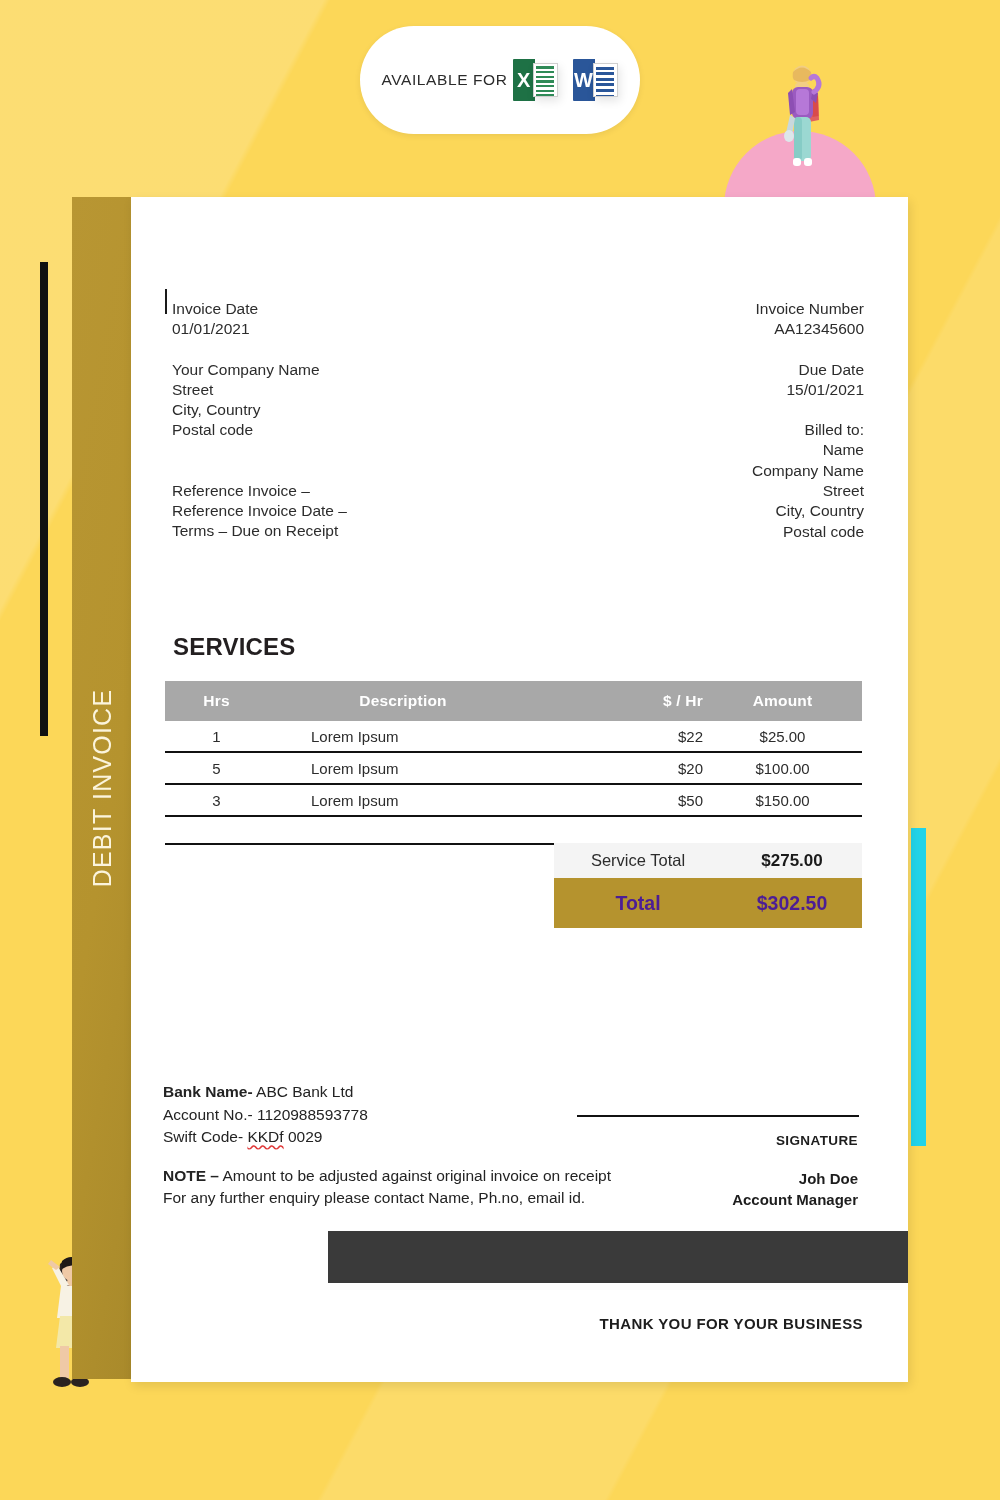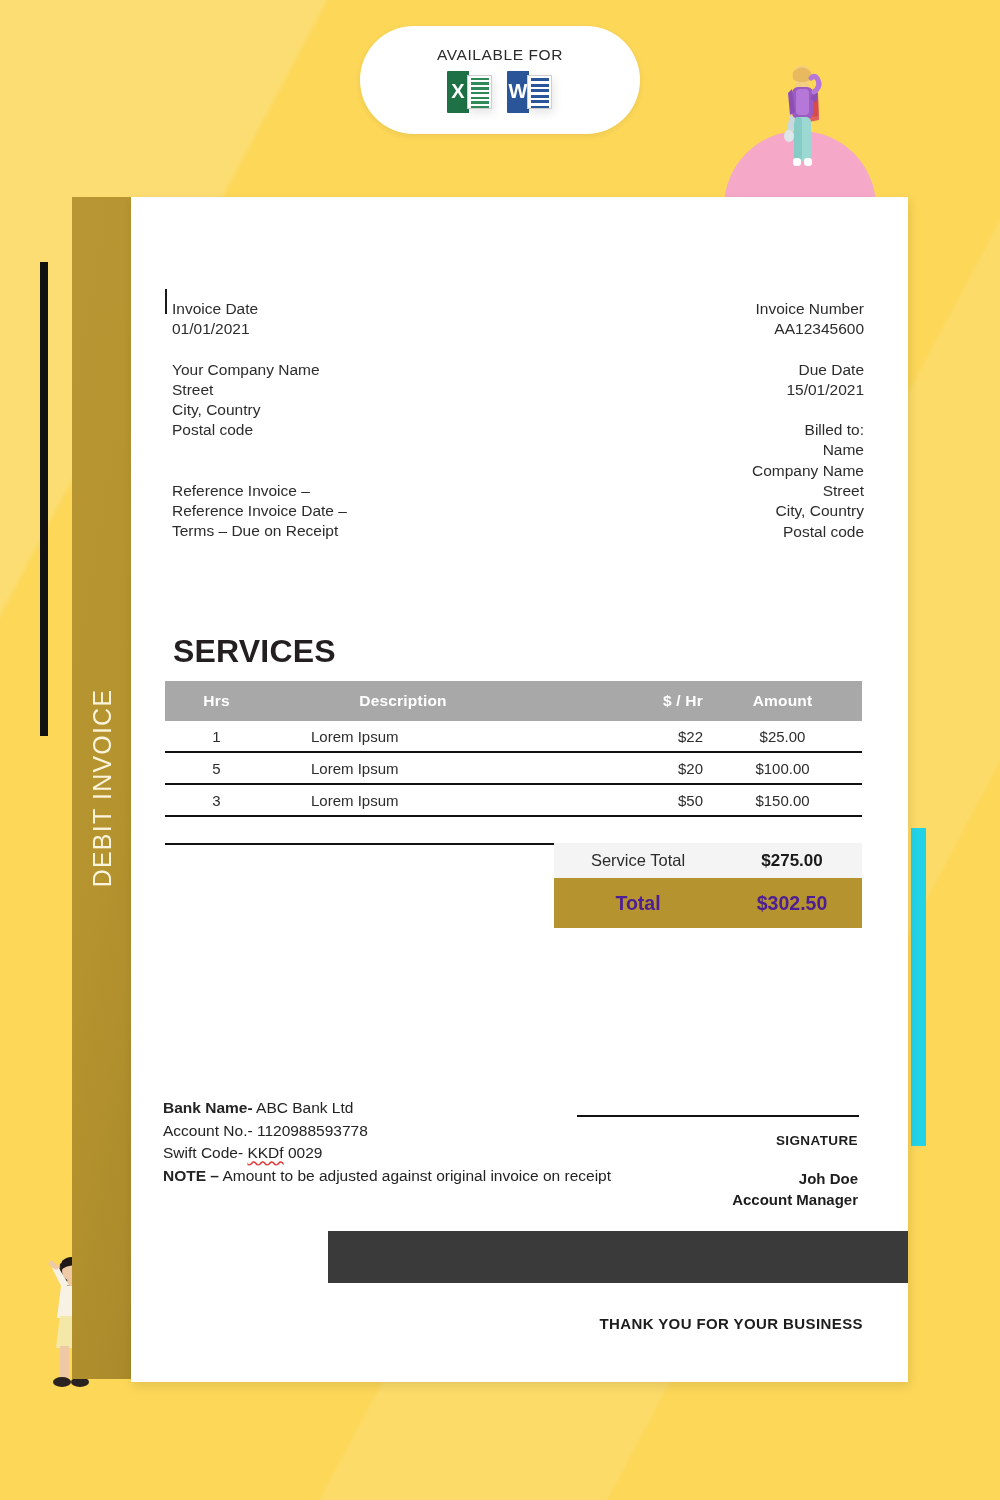--- a/index.html
+++ b/index.html
@@ -30,21 +30,21 @@
   
   .badge {
     position: absolute;
     left: 360px;
     top: 26px;
     width: 280px;
     height: 108px;
     background: #ffffff;
     border-radius: 54px;
     display: flex;
-    flex-direction: column;
+    flex-direction: row;
     align-items: center;
     justify-content: center;
     gap: 5px;
     box-shadow: 0 2px 6px rgba(0,0,0,0.07);
     z-index: 6;
   }
   .badge-title {
     font-size: 15.5px;
     letter-spacing: 0.6px;
     color: #2b2b2b;
@@ -185,21 +185,21 @@
     position: absolute;
     left: 34px; top: 92px;
     width: 2px; height: 25px;
     background: #1a1a1a;
   }
 
   
   .services-title {
     position: absolute;
     left: 42px; top: 436px;
-    font-size: 32px;
+    font-size: 24px;
     font-weight: bold;
     letter-spacing: 0.2px;
     color: #231f20;
   }
 
   .svc-table {
     position: absolute;
     left: 34px; top: 484px;
     width: 697px;
     border-collapse: collapse;
@@ -272,21 +272,20 @@
     margin-left: 37px;
   }
 
   
   .bank {
     position: absolute;
     left: 32px; top: 884px;
     font-size: 15.5px;
     line-height: 22.5px;
     color: #232323;
-    margin-top: 16px;
   }
   .bank b { font-weight: bold; }
   .misspell {
     text-decoration: underline wavy #e03a3a;
     text-decoration-skip-ink: none;
     text-underline-offset: 2px;
   }
   .note {
     position: absolute;
     left: 32px; top: 968px;
@@ -513,20 +512,21 @@
     <div>
       <span>Swift Code-</span>
       <span class="misspell">KKDf</span><span> 0029</span>
     </div>
   </div>
 
   <div class="note">
     <div>
       <b>NOTE –</b><span> Amount to be adjusted against original invoice on receipt</span>
     </div>
+    <div>For any further enquiry please contact Name, Ph.no, email id.</div>
   </div>
 
   <div class="sig-line"></div>
   <div class="sig-block">
     <div class="sig-title">SIGNATURE</div>
     <div class="sig-name">Joh Doe</div>
     <div class="sig-role">Account Manager</div>
   </div>
 
   <div class="dark-bar"></div>

